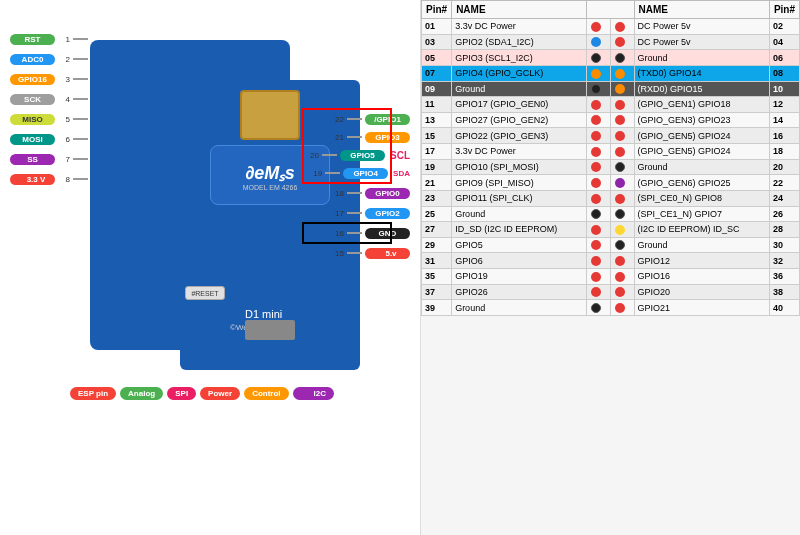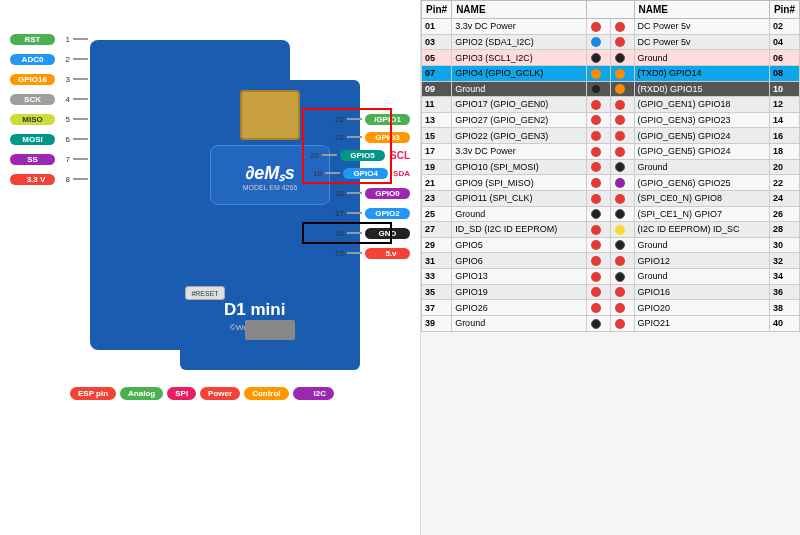--- a/index.html
+++ b/index.html
@@ -113,25 +113,25 @@
       border: 1px solid #aaa;
       font-size: 7px;
       text-align: center;
       line-height: 14px;
       color: #333;
     }
 
     
     .d1-label {
       position: absolute;
-      left: 134px;
+      left: 155px;
       bottom: 30px;
-      font-size: 17px;
+      font-size: 11px;
       color: #fff;
-      font-weight: bold;
+      font-weight: normal;
     }
 
     .wemos-label {
       position: absolute;
       left: 140px;
       bottom: 18px;
       font-size: 8px;
       color: #ccc;
     }
 
@@ -563,28 +563,20 @@
   </tr>
         <tr>
     <td class="num-cell">31</td>
     <td class="name-cell">GPIO6</td>
     <td class="dots-cell"><span class="pin-dot dot-red"></span></td>
     <td class="dots-cell"><span class="pin-dot dot-red"></span></td>
     <td class="name-cell">GPIO12</td>
     <td class="num-cell">32</td>
   </tr>
         <tr>
-    <td class="num-cell">33</td>
-    <td class="name-cell">GPIO13</td>
-    <td class="dots-cell"><span class="pin-dot dot-red"></span></td>
-    <td class="dots-cell"><span class="pin-dot dot-black"></span></td>
-    <td class="name-cell">Ground</td>
-    <td class="num-cell">34</td>
-  </tr>
-        <tr>
     <td class="num-cell">35</td>
     <td class="name-cell">GPIO19</td>
     <td class="dots-cell"><span class="pin-dot dot-red"></span></td>
     <td class="dots-cell"><span class="pin-dot dot-red"></span></td>
     <td class="name-cell">GPIO16</td>
     <td class="num-cell">36</td>
   </tr>
         <tr>
     <td class="num-cell">37</td>
     <td class="name-cell">GPIO26</td>

